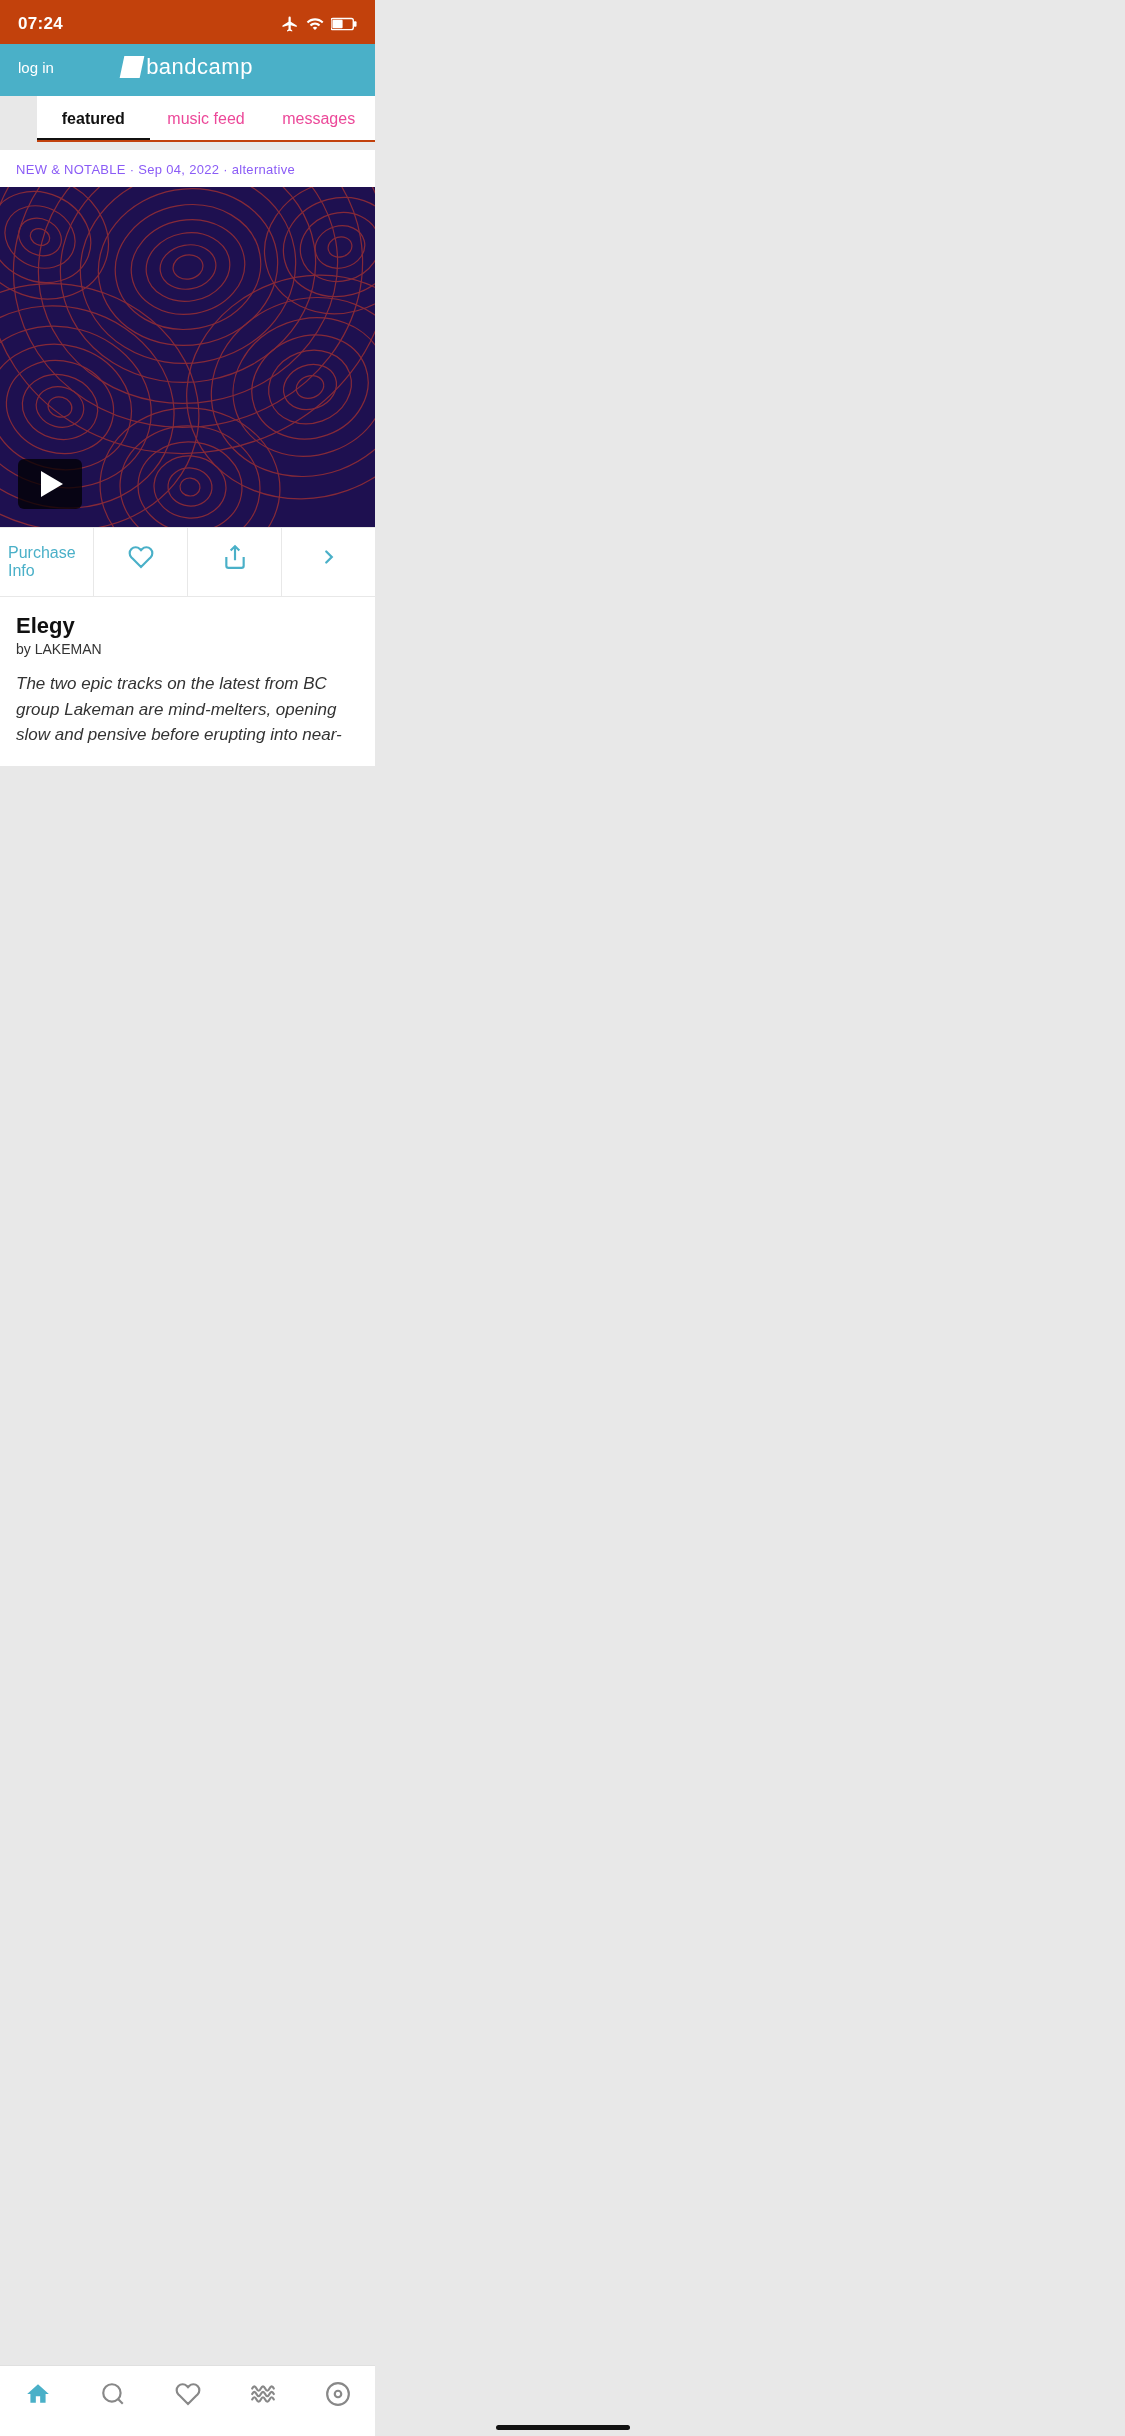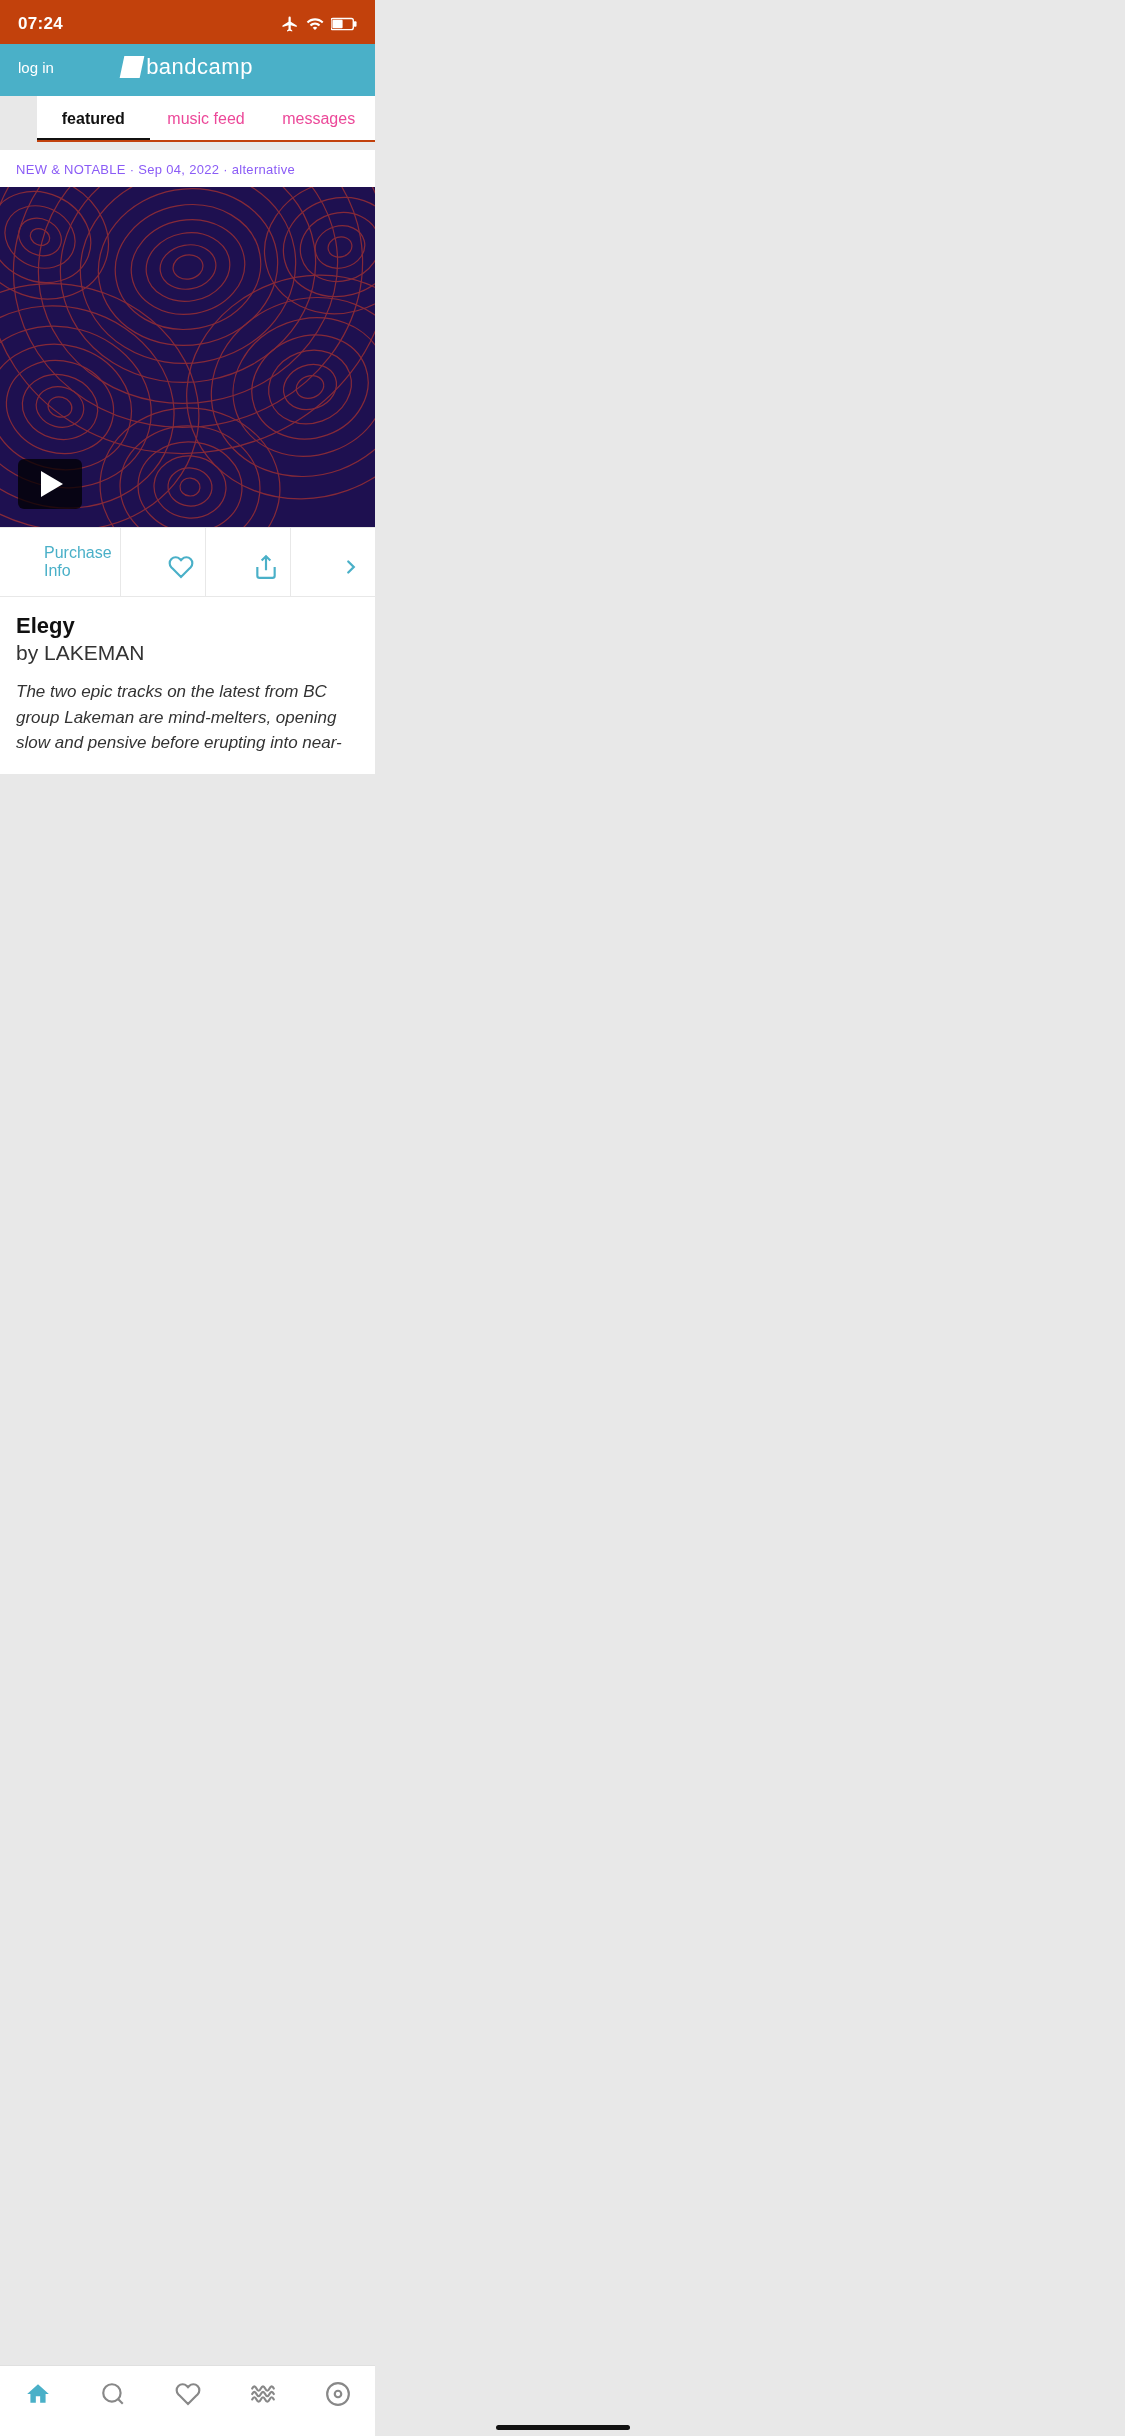--- a/index.html
+++ b/index.html
@@ -180,27 +180,26 @@
     
     .action-bar {
       display: flex;
       border-top: 1px solid #e8e8e8;
       border-bottom: 1px solid #e8e8e8;
     }
 
     .action-btn {
       flex: 1;
       display: flex;
-      align-items: flex-end;
+      align-items: flex-start;
       justify-content: center;
       padding: 16px 8px;
       border-right: 1px solid #e8e8e8;
       cursor: pointer;
       color: #4ab0c8;
-      margin-left: 36px;
     }
 
     .action-btn:last-child {
       border-right: none;
     }
 
     .action-btn.purchase {
       font-size: 16px;
       font-weight: 500;
       color: #4ab0c8;
@@ -212,21 +211,21 @@
     }
 
     .card-title {
       font-size: 22px;
       font-weight: 700;
       color: #111;
       margin-bottom: 2px;
     }
 
     .card-artist {
-      font-size: 21px;
+      font-size: 14px;
       color: #333;
       margin-bottom: 14px;
     }
 
     .card-description {
       font-size: 17px;
       color: #333;
       line-height: 1.5;
       font-style: italic;
     }

